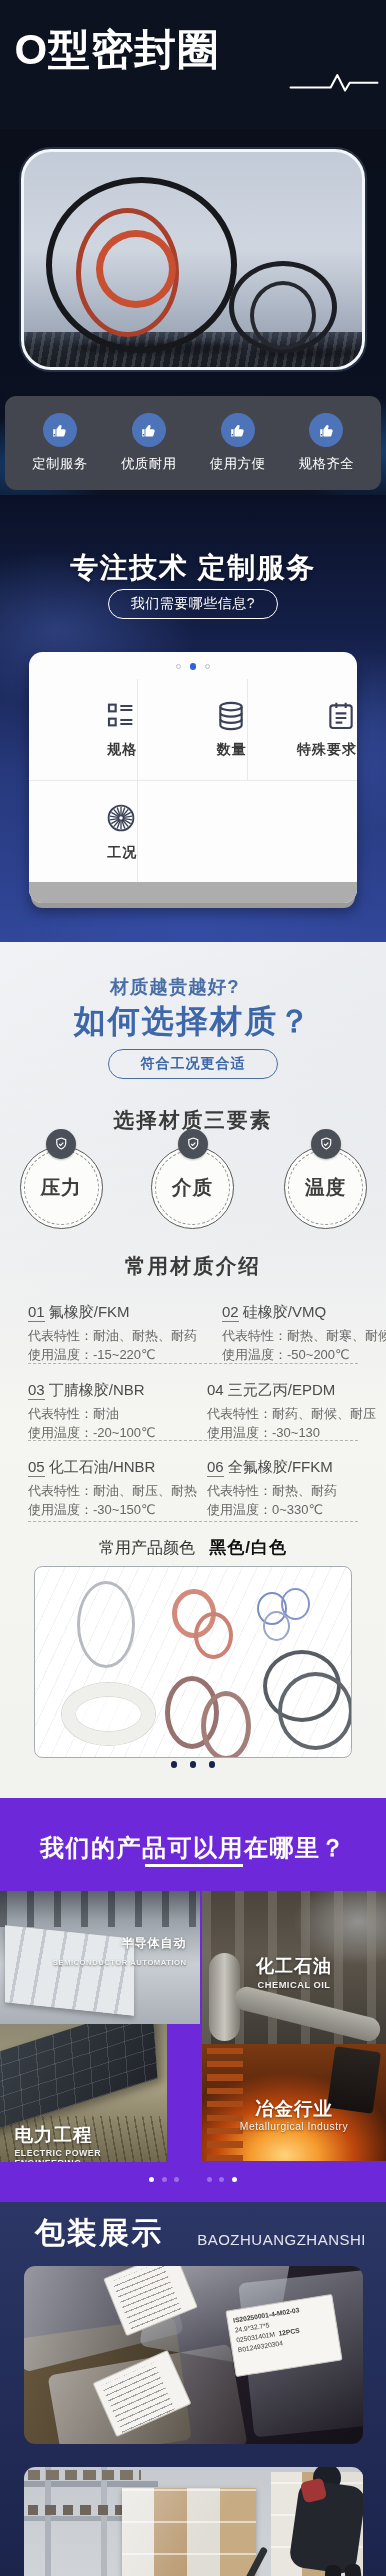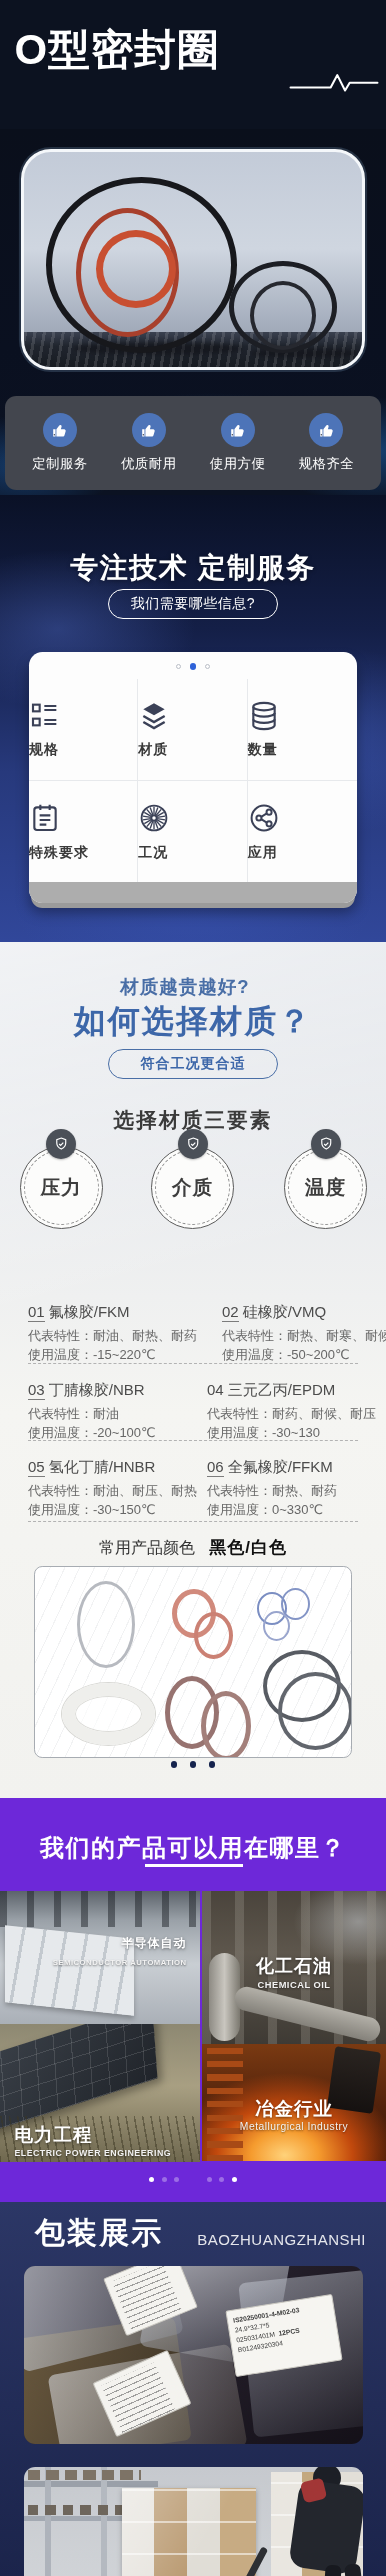--- a/index.html
+++ b/index.html
@@ -43,32 +43,32 @@
     linear-gradient(180deg,#0a1126 0%,#141f47 30%,#27397c 62%,#31479a 100%);}
   .tech-title{top:54px;left:0;width:386px;text-align:center;color:#fff;font-size:28px;font-weight:bold;letter-spacing:1.5px;text-shadow:0 1px 4.1px rgba(0,0,0,.4);}
   .tech-pill{top:94px;left:108px;width:170px;height:30px;border:1.5px solid #fff;border-radius:15.5px;color:#fff;
     font-size:14px;display:flex;align-items:center;justify-content:center;letter-spacing:0.5px;}
   .info-card{top:157px;left:29px;width:328px;height:251px;background:#fdfdfd;border-radius:13.4px;overflow:hidden;
     box-shadow:0 7.2px 0 -2.1px #9b9b9b,0 9.3px 12.4px rgba(0,0,0,.35);}
   .card-dots{top:11.3px;left:0;width:100%;display:flex;justify-content:center;gap:8.2px;align-items:center;}
   .dot-o{width:5.2px;height:5.2px;border-radius:50%;border:1px solid #b9bec6;}
   .dot-f{width:6.7px;height:6.7px;border-radius:50%;background:#2f62d8;}
   .info-grid{top:27px;left:0;width:328px;height:204px;display:grid;grid-template-columns:1fr 1fr 1fr;grid-template-rows:1fr 1fr;}
-  .info-cell{display:flex;flex-direction:column;align-items:flex-start;justify-content:center;gap:9.3px;
+  .info-cell{display:flex;flex-direction:column;align-items:flex-end;justify-content:center;gap:9.3px;
     border-right:0.5px solid #e7e9ec;border-bottom:0.5px solid #e7e9ec;color:#3b4157;}
   .info-cell:nth-child(3n){border-right:none;}
   .info-cell:nth-child(n+4){border-bottom:none;}
   .info-label{color:#3a3a3a;font-size:14px;font-weight:bold;letter-spacing:1px;}
   .card-gray{left:0;bottom:0;width:100%;height:20.6px;background:#adadad;}
 
   
   .light{top:942px;left:0;width:386px;height:856px;background:
     linear-gradient(165deg, rgba(255,255,255,.6) 0%, rgba(255,255,255,0) 40%),
     linear-gradient(180deg,#dce0e6 0%,#e9ebee 28%,#f5f5f2 55%,#f2f2ef 100%);}
-  .mc-q{top:32px;left:14px;width:342px;text-align:center;color:#496ea6;font-size:18.5px;font-weight:bold;letter-spacing:1px;}
+  .mc-q{top:32px;left:4px;width:342px;text-align:center;color:#496ea6;font-size:18.5px;font-weight:bold;letter-spacing:1px;}
   .mc-title{top:58px;left:0;width:386px;text-align:center;color:#3d67a9;font-size:32px;font-weight:bold;letter-spacing:2.1px;}
   .mc-pill{top:107px;left:108px;width:170px;height:30px;border:1.5px solid #496ea6;border-radius:15.5px;color:#3d67a9;
     font-size:14px;font-weight:bold;display:flex;align-items:center;justify-content:center;letter-spacing:1px;}
   .factors-title{top:164px;left:0;width:386px;text-align:center;color:#3a3a3a;font-size:20.6px;font-weight:bold;letter-spacing:2.1px;}
   .factor-circle{top:204px;width:83px;height:83px;border:1px solid #5a5a5a;border-radius:50%;background:#fcfcfb;
     display:flex;align-items:center;justify-content:center;}
   .factor-inner{position:absolute;inset:3.1px;border:1px dashed #8d8d8d;border-radius:50%;}
   .factor-label{color:#3d3d3d;font-size:19.6px;font-weight:bold;letter-spacing:1px;}
   .factor-badge{top:187px;width:30px;height:30px;border-radius:50%;background:#4b5058;display:flex;align-items:center;justify-content:center;box-shadow:0 1px 2.1px rgba(0,0,0,.25);}
   .mats-title{top:310px;left:0;width:386px;text-align:center;color:#3a3a3a;font-size:20.6px;font-weight:bold;letter-spacing:2.1px;}
@@ -187,27 +187,20 @@
       <div class="abs info-grid">
         <div class="info-cell">
           <svg width="32" height="32" viewBox="0 0 24 24">
             <g fill="none" stroke="#3b4157" stroke-width="1.6">
                 <rect x="3" y="3.5" width="5" height="5"></rect>
                 <rect x="3" y="14" width="5" height="5"></rect>
                 <path d="M11.5 4.5h9M11.5 7.5h9M11.5 15h9M11.5 18h9"></path>
               </g>
           </svg>
           <div class="info-label">规格</div>
-        </div>
-        <div class="info-cell">
-          <svg width="32" height="32" viewBox="0 0 24 24">
-            <path fill="#3b4157" d="M12 2.5 20 7l-8 4.5L4 7z"></path>
-            <path fill="none" stroke="#3b4157" stroke-width="1.8" d="M4 12l8 4.5L20 12M4 16.5 12 21l8-4.5"></path>
-          </svg>
-          <div class="info-label">材质</div>
         </div>
         <div class="info-cell">
           <svg width="32" height="32" viewBox="0 0 24 24">
             <g fill="none" stroke="#3b4157" stroke-width="1.6">
                 <ellipse cx="12" cy="5" rx="8" ry="2.8"></ellipse>
                 <path d="M4 5v4.7c0 1.5 3.6 2.8 8 2.8s8-1.3 8-2.8V5"></path>
                 <path d="M4 9.7v4.7c0 1.5 3.6 2.8 8 2.8s8-1.3 8-2.8V9.7"></path>
                 <path d="M4 14.4v4.6c0 1.5 3.6 2.8 8 2.8s8-1.3 8-2.8v-4.6"></path>
               </g>
           </svg>
@@ -244,32 +237,20 @@
                   <line x1="12" y1="3.6" x2="12" y2="9.6" transform="rotate(260 12 12)"></line>
                   <line x1="12" y1="3.6" x2="12" y2="9.6" transform="rotate(280 12 12)"></line>
                   <line x1="12" y1="3.6" x2="12" y2="9.6" transform="rotate(300 12 12)"></line>
                   <line x1="12" y1="3.6" x2="12" y2="9.6" transform="rotate(320 12 12)"></line>
                   <line x1="12" y1="3.6" x2="12" y2="9.6" transform="rotate(340 12 12)"></line>
             </g>
               </g>
           </svg>
           <div class="info-label">工况</div>
         </div>
-        <div class="info-cell">
-          <svg width="32" height="32" viewBox="0 0 24 24">
-            <g fill="none" stroke="#3b4157" stroke-width="1.5">
-                <circle cx="12" cy="12" r="9.3"></circle>
-                <circle cx="15.8" cy="7.6" r="1.9"></circle>
-                <circle cx="8.2" cy="12" r="1.9"></circle>
-                <circle cx="15.8" cy="16.4" r="1.9"></circle>
-                <path d="M9.9 11.1l4.2-2.6M9.9 12.9l4.2 2.6"></path>
-              </g>
-          </svg>
-          <div class="info-label">应用</div>
-        </div>
       </div>
       <div class="abs card-gray"></div>
     </div>
   </div>
 
   <div class="abs light">
     <div class="abs mc-q">材质越贵越好?</div>
     <div class="abs mc-title">如何选择材质？</div>
     <div class="abs mc-pill">符合工况更合适</div>
 
@@ -305,20 +286,21 @@
     </div>
     <div class="abs factor-badge" style="left:311px;">
       <svg width="16.5" height="16.5" viewBox="0 0 24 24">
           <g fill="none" stroke="#fff" stroke-width="1.7">
             <path d="M12 3l6.5 2.2v5.1c0 4.3-2.7 7-6.5 8.7-3.8-1.7-6.5-4.4-6.5-8.7V5.2z"></path>
             <path d="M9 11.6l2.1 2.2 3.9-4.2"></path>
           </g>
         </svg>
     </div>
 
+    <div class="abs mats-title">常用材质介绍</div>
 
     <div class="abs mat" style="left:28px;top:361px;">
       <div class="mat-name"><span class="mat-no">01</span><span>氟橡胶/FKM</span></div>
       <div class="mat-line">代表特性：耐油、耐热、耐药</div>
       <div class="mat-line">使用温度：-15~220℃</div>
     </div>
     <div class="abs mat" style="left:222px;top:361px;">
       <div class="mat-name"><span class="mat-no">02</span><span>硅橡胶/VMQ</span></div>
       <div class="mat-line">代表特性：耐热、耐寒、耐候</div>
       <div class="mat-line">使用温度：-50~200℃</div>
@@ -331,21 +313,21 @@
       <div class="mat-line">使用温度：-20~100℃</div>
     </div>
     <div class="abs mat" style="left:207px;top:439px;">
       <div class="mat-name"><span style="border-bottom:none" class="mat-no">04</span><span>三元乙丙/EPDM</span></div>
       <div class="mat-line">代表特性：耐药、耐候、耐压</div>
       <div class="mat-line">使用温度：-30~130</div>
     </div>
     <div class="abs dash" style="top:498px;"></div>
 
     <div class="abs mat" style="left:28px;top:516px;">
-      <div class="mat-name"><span class="mat-no">05</span><span>氢化丁腈/HNBR</span></div>
+      <div class="mat-name"><span class="mat-no">05</span><span>化工石油/HNBR</span></div>
       <div class="mat-line">代表特性：耐油、耐压、耐热</div>
       <div class="mat-line">使用温度：-30~150℃</div>
     </div>
     <div class="abs mat" style="left:207px;top:516px;">
       <div class="mat-name"><span class="mat-no">06</span><span>全氟橡胶/FFKM</span></div>
       <div class="mat-line">代表特性：耐热、耐药</div>
       <div class="mat-line">使用温度：0~330℃</div>
     </div>
     <div class="abs dash" style="top:579px;"></div>
 
@@ -392,21 +374,21 @@
     <div class="abs photo" style="left:202px;top:93px;width:184px;height:153px;background:
         radial-gradient(93px 62px at 85% 20%, rgba(210,215,220,.5), rgba(0,0,0,0) 70%),
         linear-gradient(180deg,#4a443c 0%,#5d564c 40%,#3e3a34 100%);">
       <div class="abs" style="left:0;top:0;width:100%;height:100%;background:repeating-linear-gradient(90deg, rgba(150,145,135,.35) 0 9.3px, rgba(0,0,0,0) 9.3px 33px);"></div>
       <div class="abs" style="left:7.2px;top:62px;width:31px;height:88px;border-radius:15.5px;background:linear-gradient(90deg,#8d8a83,#c9c6bf,#7b786f);"></div>
       <div class="abs" style="left:31px;top:111px;width:149px;height:24px;border-radius:12px;background:linear-gradient(180deg,#b3b0a8,#84817a);transform:rotate(14deg);"></div>
       <div class="abs app-zh" style="left:0;top:63px;width:100%;text-align:center;font-size:18px;">化工石油</div>
       <div class="abs app-en" style="left:0;top:89px;width:100%;text-align:center;font-size:9.3px;font-weight:bold;">CHEMICAL OIL</div>
     </div>
 
-    <div class="abs photo" style="left:0;top:226px;width:200px;height:138px;background:
+    <div class="abs photo" style="left:0;top:226px;width:167px;height:138px;background:
         linear-gradient(180deg,#8d8872 0%,#a89f82 45%,#6f684f 100%);">
       <div class="abs" style="left:-15.5px;top:5.2px;width:170px;height:77px;background:linear-gradient(135deg,#3a4048 0%,#20242a 100%);transform:skewY(-14deg) rotate(-4deg);box-shadow:4.1px 5.2px 8.2px rgba(0,0,0,.35);"></div>
       <div class="abs" style="left:-15.5px;top:5.2px;width:170px;height:77px;background:repeating-linear-gradient(90deg, rgba(255,255,255,.12) 0 1px, rgba(0,0,0,0) 1px 17.5px),repeating-linear-gradient(0deg, rgba(255,255,255,.12) 0 1px, rgba(0,0,0,0) 1px 15.5px);transform:skewY(-14deg) rotate(-4deg);"></div>
       <div class="abs" style="left:0;bottom:0;width:100%;height:46px;background:repeating-linear-gradient(80deg, rgba(60,55,35,.5) 0 1.5px, rgba(0,0,0,0) 1.5px 8.2px);"></div>
       <div class="abs app-zh" style="left:14.4px;top:98px;font-size:18.5px;">电力工程</div>
       <div class="abs app-en" style="left:14.4px;top:124px;font-size:8.8px;font-weight:bold;">ELECTRIC POWER ENGINEERING</div>
     </div>
 
     <div class="abs photo" style="left:202px;top:246px;width:184px;height:117px;background:
         radial-gradient(113px 82px at 45% 95%, #ffd27a 0%, #f59b2e 30%, #c2490d 60%, rgba(90,26,5,0) 100%),

